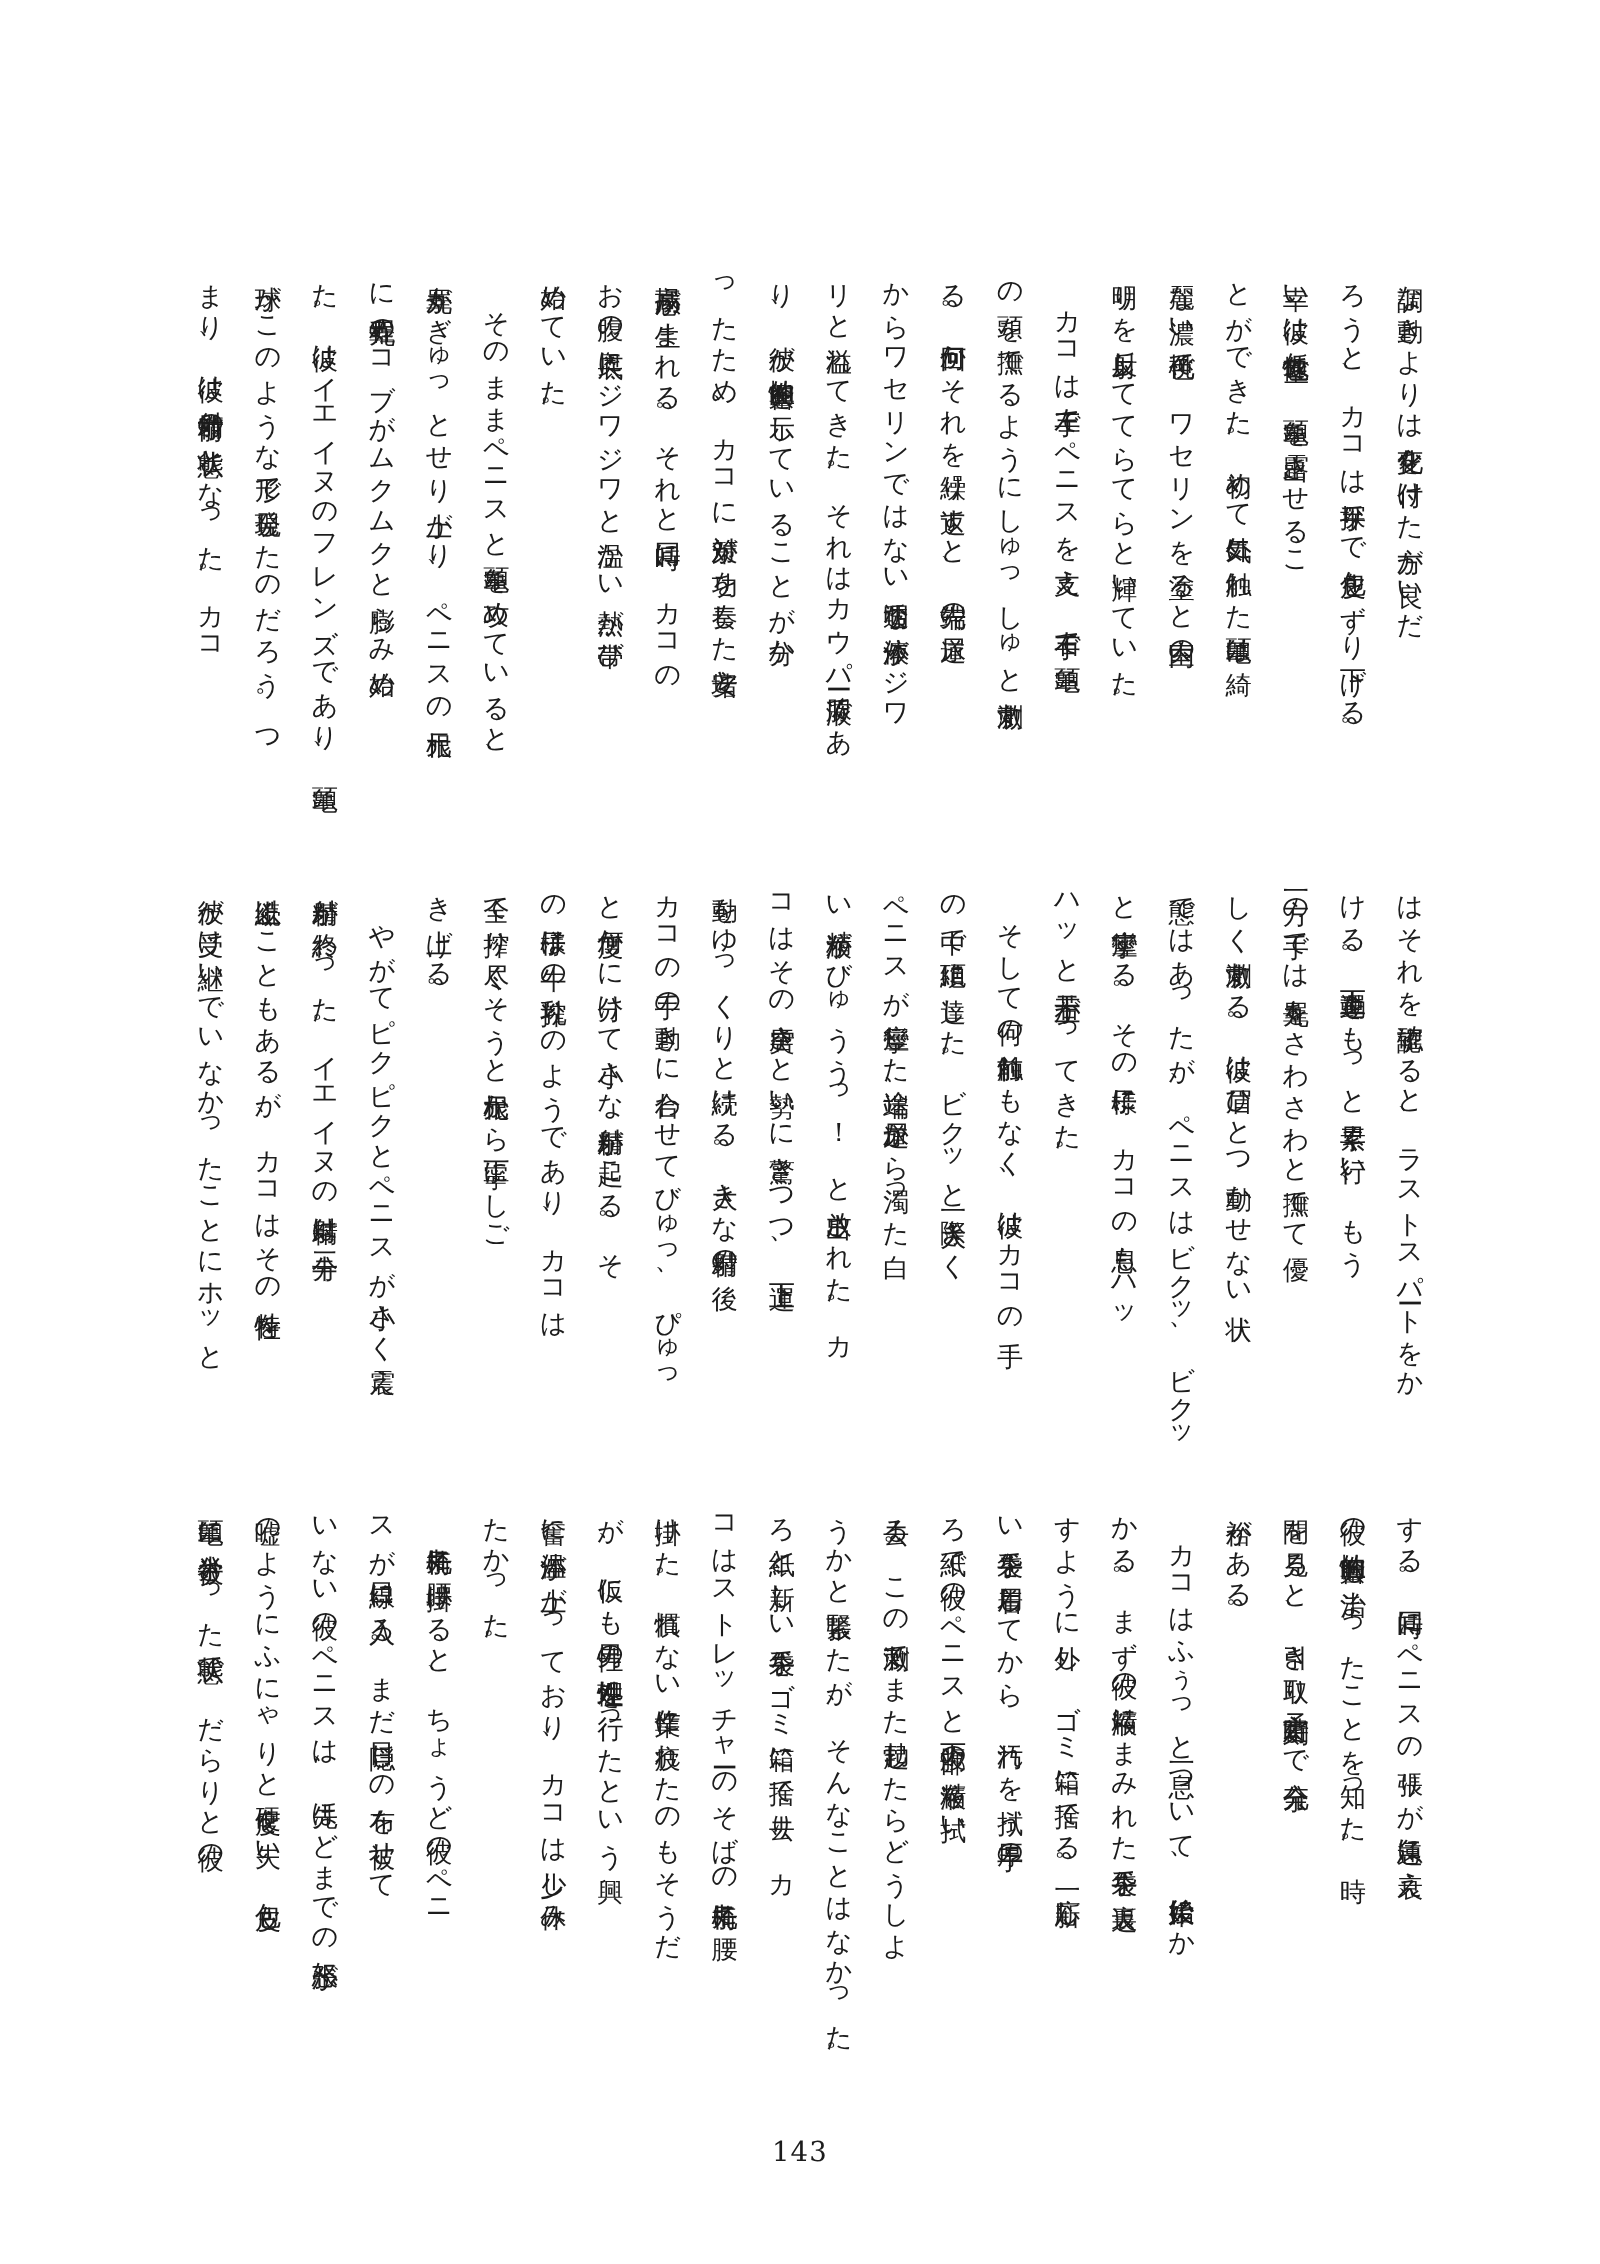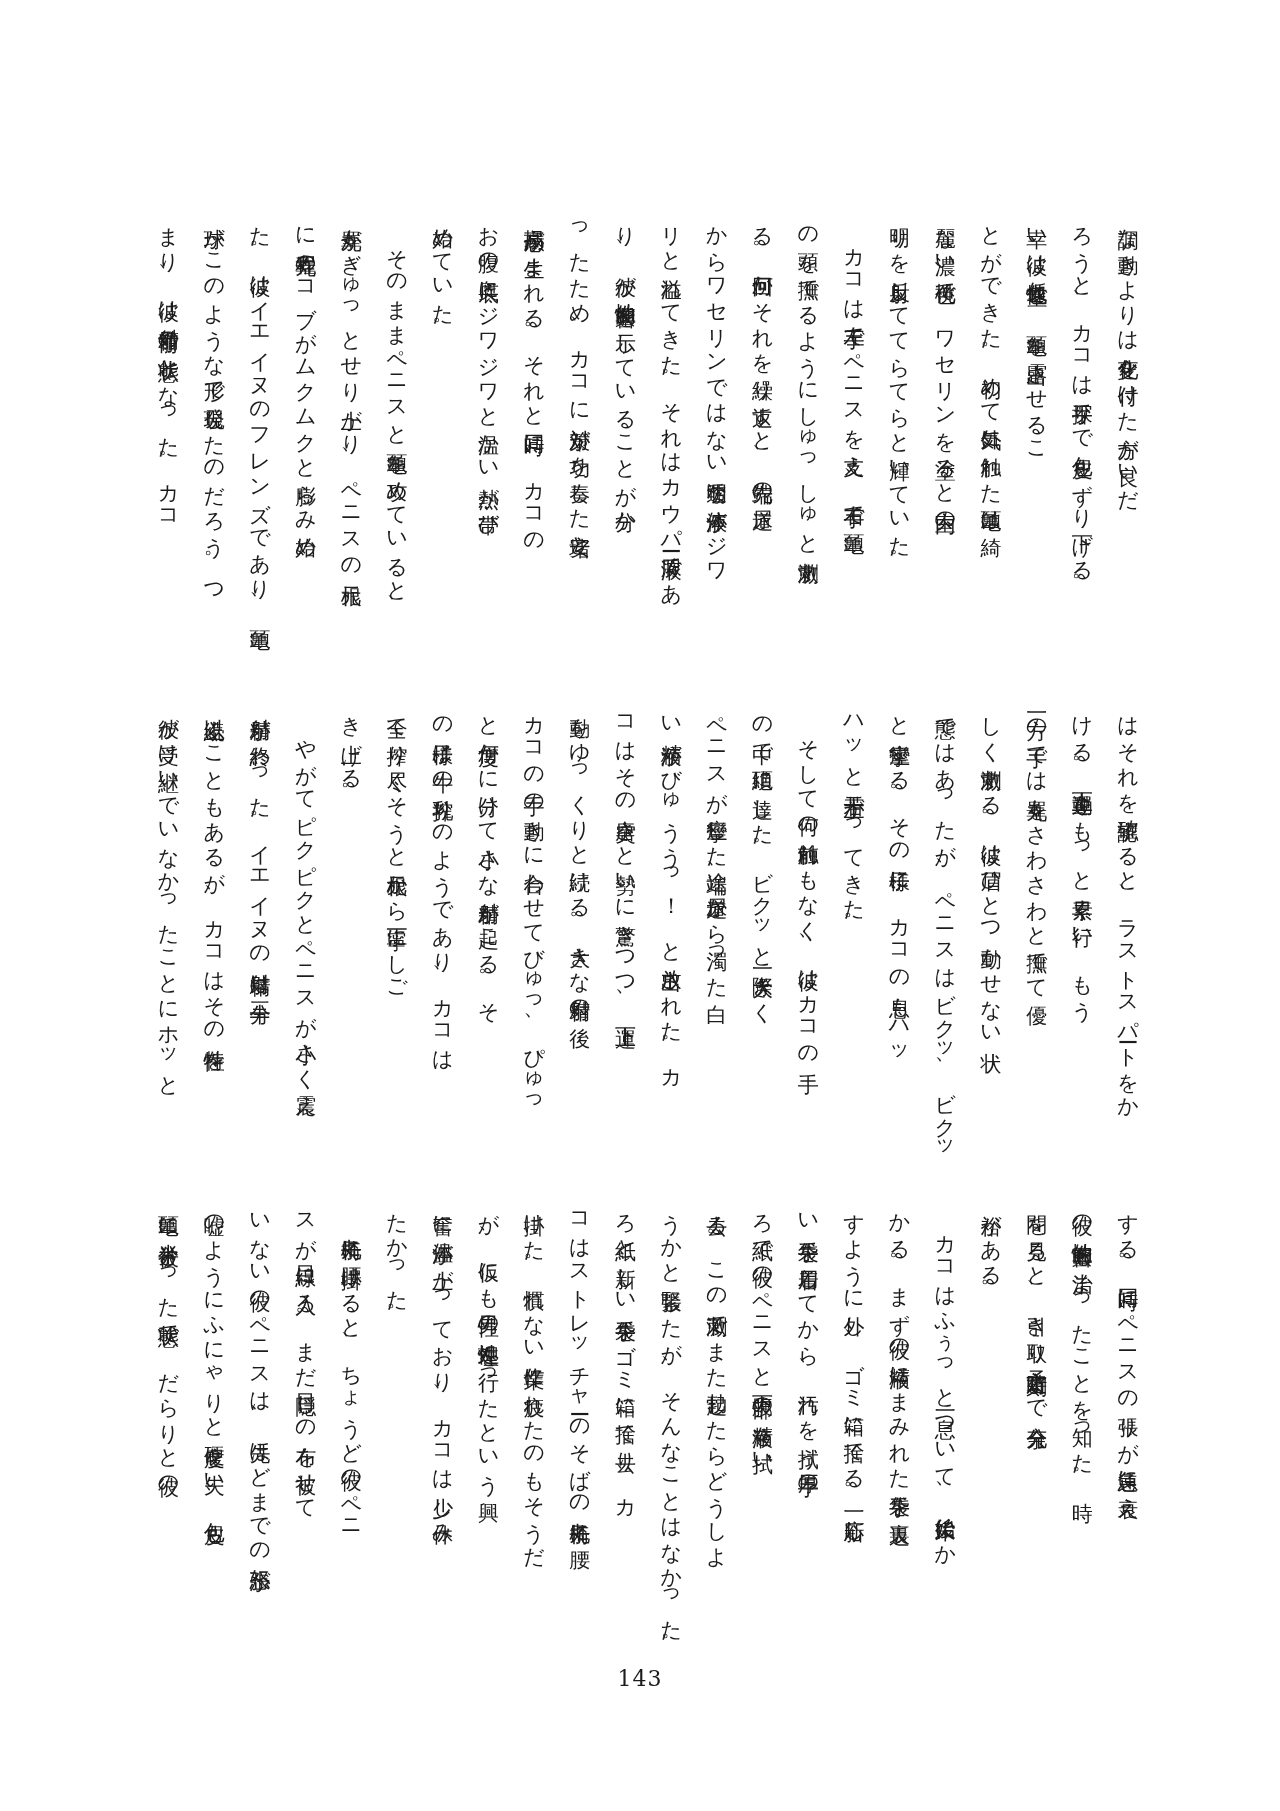--- a/index.html
+++ b/index.html
@@ -37,21 +37,21 @@
     text-orientation: mixed;
     font-size: 21px;
     line-height: 45.7px;
     letter-spacing: 1.4px;
     white-space: pre;
     overflow: visible;
     text-align: start;
   }
   .page-number {
     position: absolute;
-    top: 1666px;
+    top: 1710px;
     left: 0;
     width: 100%;
     text-align: center;
     font-size: 22px;
     letter-spacing: 1px;
     color: #1c1c1c;
   }
 </style>
 </head>
 <body>

